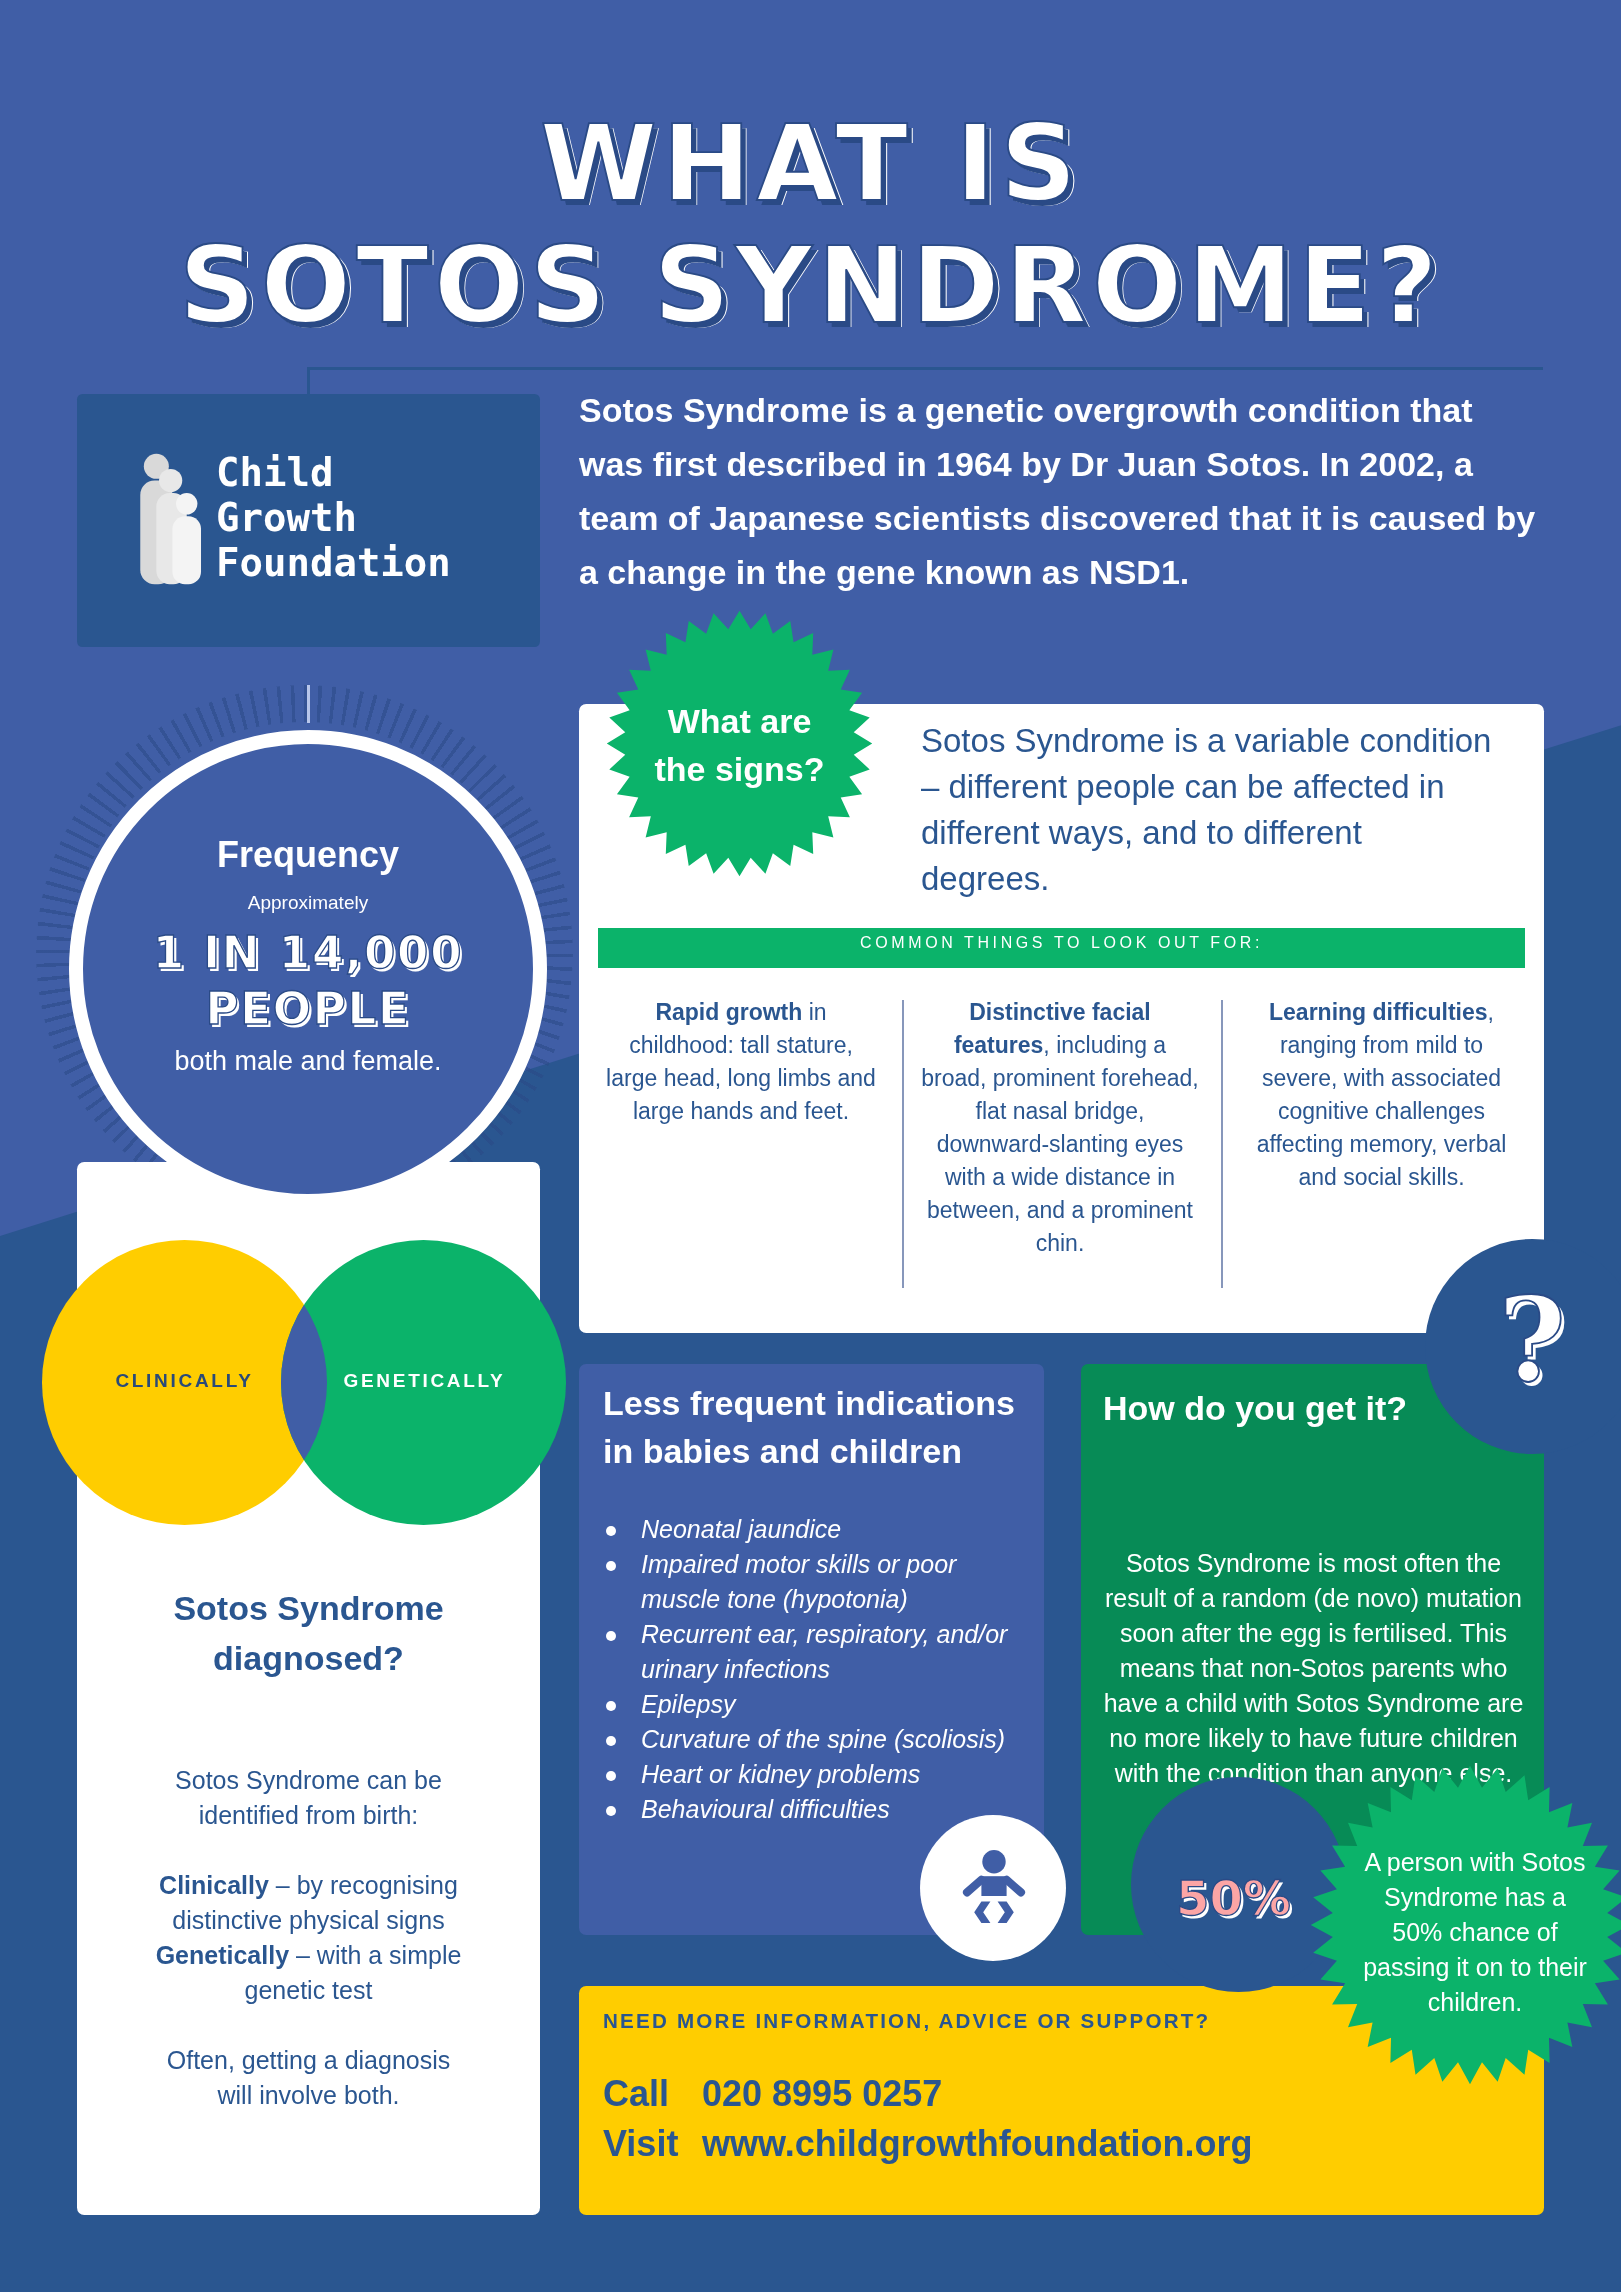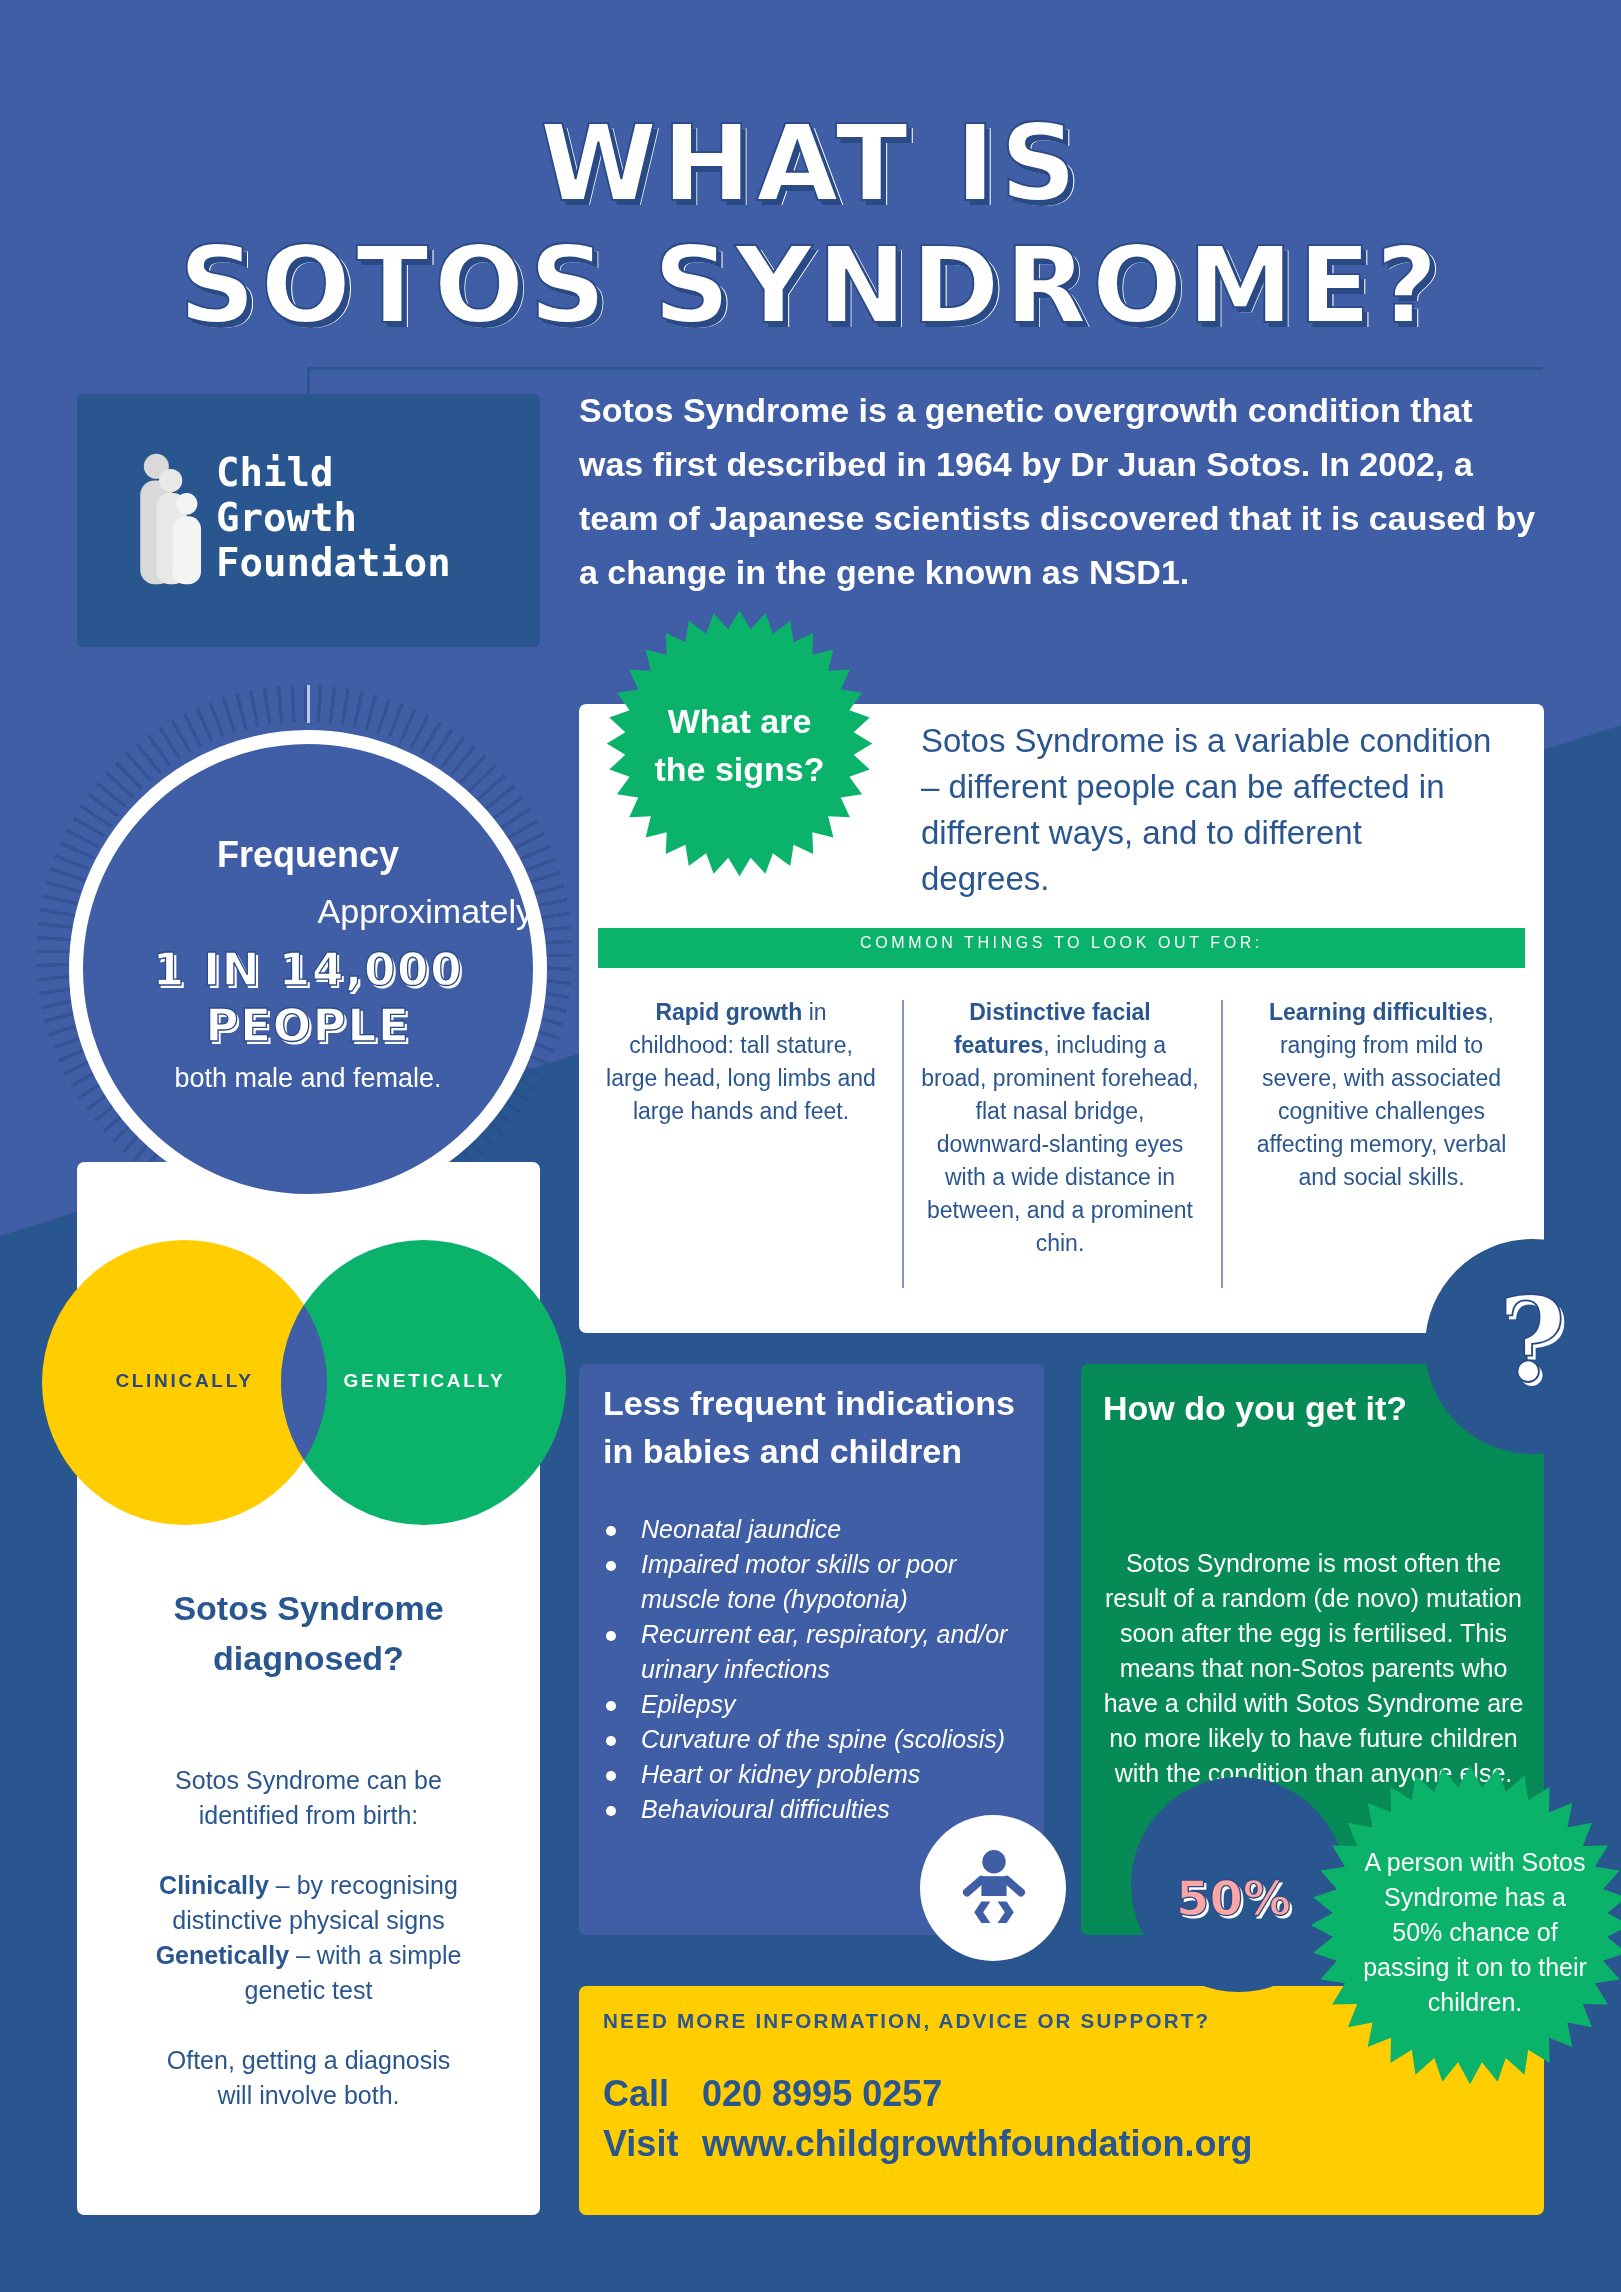--- a/index.html
+++ b/index.html
@@ -65,21 +65,21 @@
   .freq-stem {
     position: absolute; left: 307px; top: 685px; width: 2.7px; height: 38px;
     background: #b8c6ea; z-index: 2;
   }
   .freq-circle {
     position: absolute; left: 69px; top: 730px; width: 478px; height: 478px;
     border-radius: 50%; background: #405ea6; border: 14.3px solid #fff;
     z-index: 4; text-align: center; color: #fff;
   }
   .freq-title { margin-top: 90px; font-size: 36px; font-weight: bold; }
-  .freq-approx { margin-top: 16px; font-size: 34px; text-align: right; }
+  .freq-approx { margin-top: 16px; font-size: 19px; }
   .freq-big {
     margin-top: 11px; font-family: "DejaVu Sans", sans-serif; font-weight: bold;
     font-size: 45px; line-height: 56px; letter-spacing: 1.8px;
     -webkit-text-stroke: 1.3px #2a4a86; text-shadow: 2.7px 2.7px 0 #fff;
   }
   .freq-sub { margin-top: 9px; font-size: 27px; }
 
   
   .diag-card {
     position: absolute; left: 77px; top: 1162px; width: 463px; height: 1053px;

